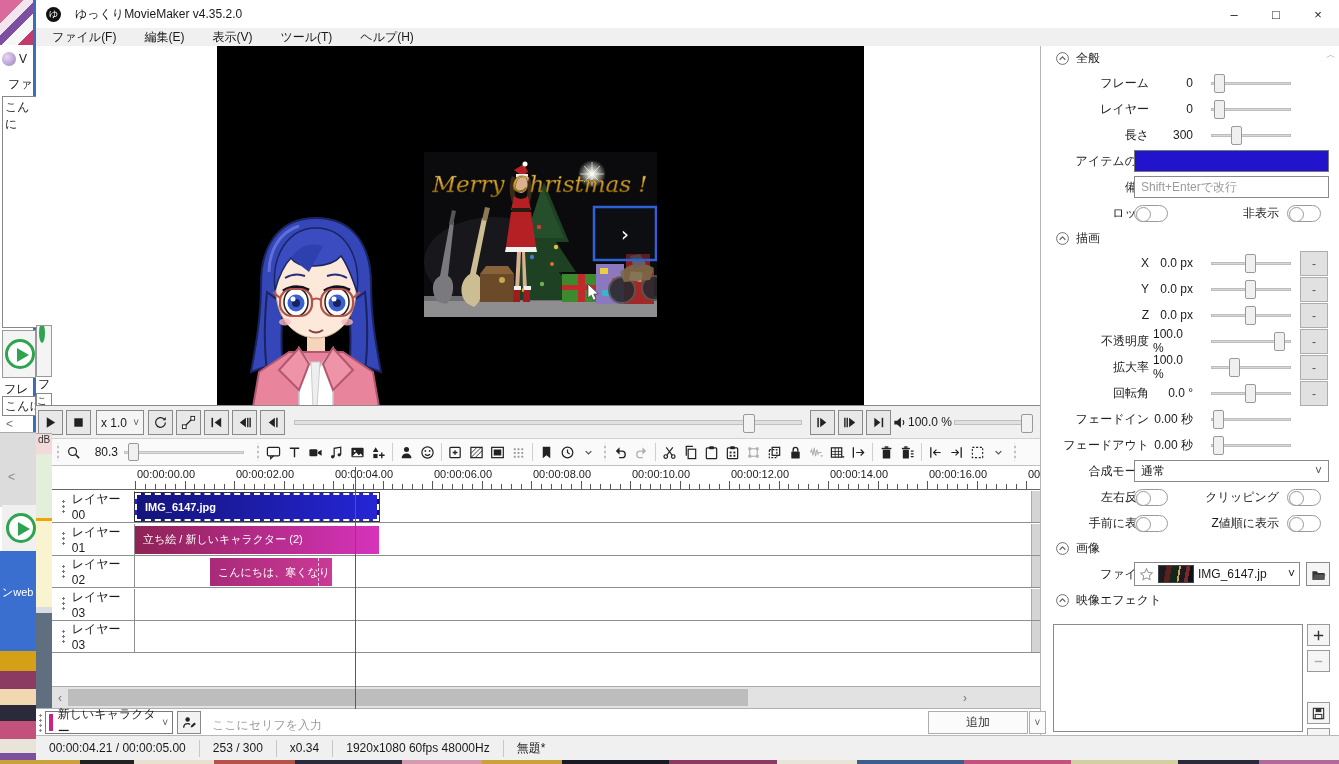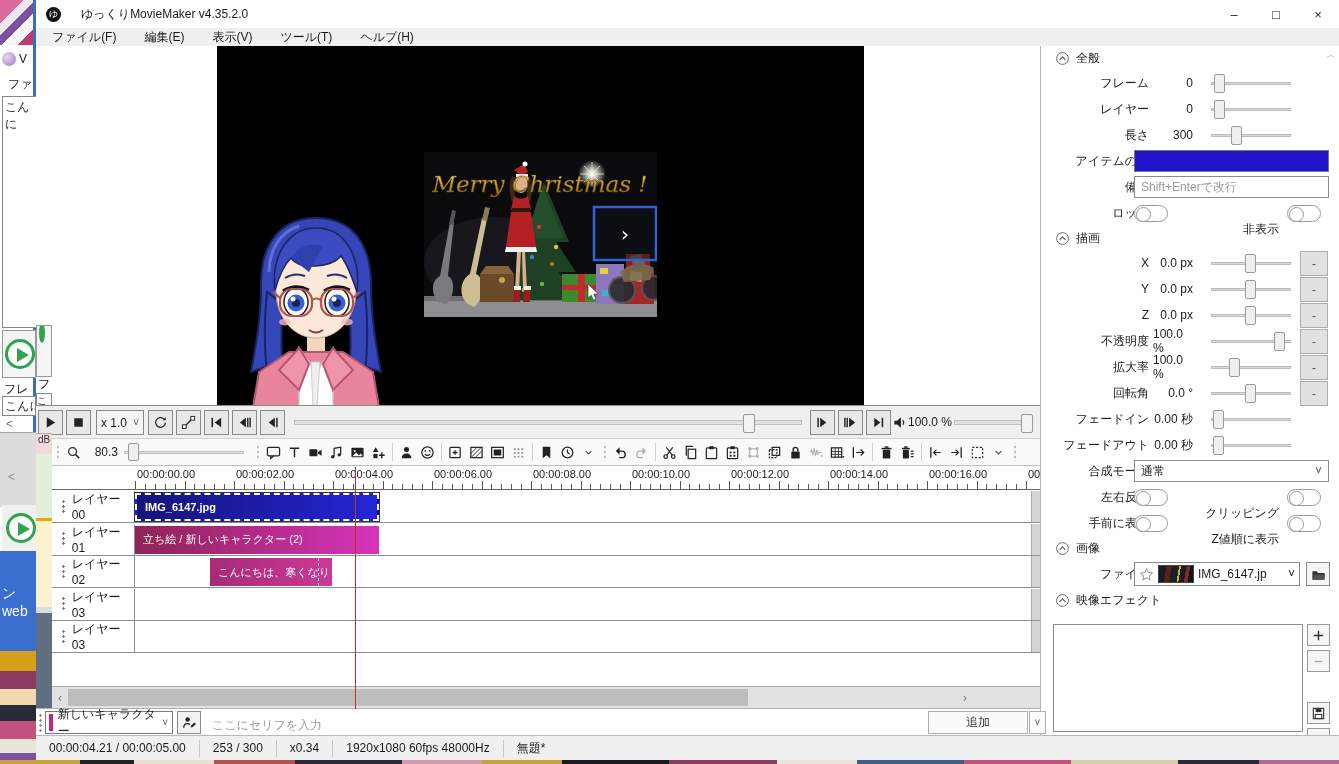--- a/index.html
+++ b/index.html
@@ -18,30 +18,30 @@
   #bg-textarea { left:2px; top:96px; width:34px; height:232px; background:#fff; border:1px solid #888; border-right:none; padding:2px; }
   #bg-playbox { left:2px; top:330px; width:34px; height:48px; border:1px solid #999; background:#f4f4f4; display:flex; align-items:center; justify-content:flex-end; }
   .green-play { width:30px; height:30px; border-radius:50%; border:3px solid #2ea44f; background:#fff; position:relative; }
   .green-play:after { content:""; position:absolute; left:9px; top:6px; border-left:12px solid #2ea44f; border-top:7px solid transparent; border-bottom:7px solid transparent; }
   #bg-frelabel { left:4px; top:381px; }
   #bg-konbox { left:2px; top:396px; width:34px; height:20px; border:1px solid #888; background:#fff; padding:1px 2px; overflow:hidden; white-space:nowrap; }
   #bg-lt { left:6px; top:417px; color:#777; }
   #bg-grey { left:0; top:432px; width:36px; height:75px; background:#dcdcdc; border-top:1px solid #aaa; }
   #bg-lt2 { left:8px; top:470px; color:#888; }
   #bg-playbox2 { left:2px; top:505px; width:34px; height:46px; background:#f0f0f0; display:flex; align-items:center; justify-content:flex-end; overflow:hidden; }
-  #bg-desktop { left:0; top:551px; width:36px; height:100px; background:#3a6fd0; color:#fff; font-size:14px; padding-top:34px; padding-left:2px; }
+  #bg-desktop { left:0; top:551px; width:36px; height:100px; background:#3a6fd0; color:#fff; font-size:11px; padding-top:34px; padding-left:2px; }
   #bg-wall { left:0; top:651px; width:36px; height:113px;
     background:linear-gradient(180deg,#d4a017 0 18%,#8b3a62 18% 34%,#f2d8b0 34% 48%,#2a2a3a 48% 62%,#c2527c 62% 78%,#e8e4d8 78% 90%,#7c4fa0 90%); }
 
   
   #app { left:36px; top:0; width:1303px; height:764px; background:#fff; z-index:1; }
 
   #titlebar { left:0; top:0; width:1303px; height:28px; background:#fff; display:flex; align-items:center; }
   #app-icon { width:15px; height:15px; border-radius:50%; background:#111; color:#fff; font-size:9px; display:flex; align-items:center; justify-content:center; margin-left:10px; }
-  #title-text { margin-left:20px; }
+  #title-text { margin-left:14px; }
   #win-controls { margin-left:auto; display:flex; height:28px; }
   .win-btn { width:42px; height:28px; display:flex; align-items:center; justify-content:center; font-size:13px; color:#222; }
   #menubar { left:0; top:28px; width:1303px; height:18px; background:#f0f0f0; display:flex; align-items:center; gap:12px; padding-left:8px; }
   .menu-item { padding:1px 8px; }
 
   
   #app-leftcol { left:0; top:46px; width:16px; height:359px; background:#fff; overflow:hidden; }
   #frag-playbox { position:absolute; left:0; top:279px; width:16px; height:52px; border:1px solid #999; background:#f4f4f4; overflow:hidden; }
   #frag-fre { position:absolute; left:2px; top:330px; white-space:nowrap; }
   #frag-kon { position:absolute; left:0; top:347px; width:16px; height:20px; border:1px solid #888; background:#fff; overflow:hidden; font-size:10px; }
@@ -63,21 +63,21 @@
   .rp-slider { position:absolute; left:170px; top:0; width:80px; height:100%; }
   .rp-slider .track { position:absolute; left:0; right:0; top:12px; height:3px; background:#d8d8d8; border:1px solid #bdbdbd; }
   .rp-slider .thumb { position:absolute; top:4px; width:11px; height:19px; background:#f0f0f0; border:1px solid #999; border-radius:2px; }
   .rp-minus { position:absolute; left:259px; top:1px; width:28px; height:25px; background:#e1e1e1; border:1px solid #adadad; display:flex; align-items:center; justify-content:center; color:#555; }
   .rp-wide { position:absolute; left:93px; top:2px; width:195px; height:22px; }
   .colorswatch { background:#2213cc; border:1px solid #777; width:100%; height:100%; }
   .rp-textbox { width:100%; height:100%; border:1px solid #8a8a8a; background:#fff; display:flex; align-items:center; padding-left:6px; color:#9a9a9a; }
   .toggle { width:34px; height:17px; border:1px solid #9a9a9a; border-radius:9px; position:relative; background:#fff; display:inline-block; }
   .toggle:after { content:""; position:absolute; left:1px; top:1px; width:13px; height:13px; border:1px solid #9a9a9a; border-radius:50%; background:#fff; }
   .tg1 { position:absolute; left:93px; top:5px; }
-  .lab2 { position:absolute; left:150px; width:88px; top:0; height:100%; display:flex; align-items:center; justify-content:flex-end;margin-top:16px; }
+  .lab2 { position:absolute; left:150px; width:88px; top:0; height:100%; display:flex; align-items:center; justify-content:flex-end; }
   .tg2 { position:absolute; left:246px; top:5px; }
   .rp-select { border:1px solid #8a8a8a; background:#fff; display:flex; align-items:center; padding:0 6px; width:100%; height:100%; }
   .rp-select .sel-chev { margin-left:auto; color:#555; }
   .filebox { position:absolute; left:93px; top:2px; width:166px; height:24px; border:1px solid #8a8a8a; background:#fff; display:flex; align-items:center; gap:4px; padding:0 4px; }
   .filethumb { width:36px; height:18px; background:linear-gradient(100deg,#1a1a20 0 20%,#5a2020 20% 35%,#15261a 35% 55%,#caa94a 55% 60%,#1a1a20 60% 75%,#7a2a2a 75% 85%,#101018 85%); border:1px solid #444; }
   .folderbtn { position:absolute; left:265px; top:2px; width:24px; height:24px; border:1px solid #8a8a8a; background:#f5f5f5; display:flex; align-items:center; justify-content:center; }
   #effect-list { position:absolute; left:12px; top:578px; width:250px; height:108px; border:1px solid #8a8a8a; background:#fff; }
   .fx-btn { position:absolute; left:266px; width:23px; height:22px; border:1px solid #9a9a9a; background:#f5f5f5; display:flex; align-items:center; justify-content:center; }
 
   

